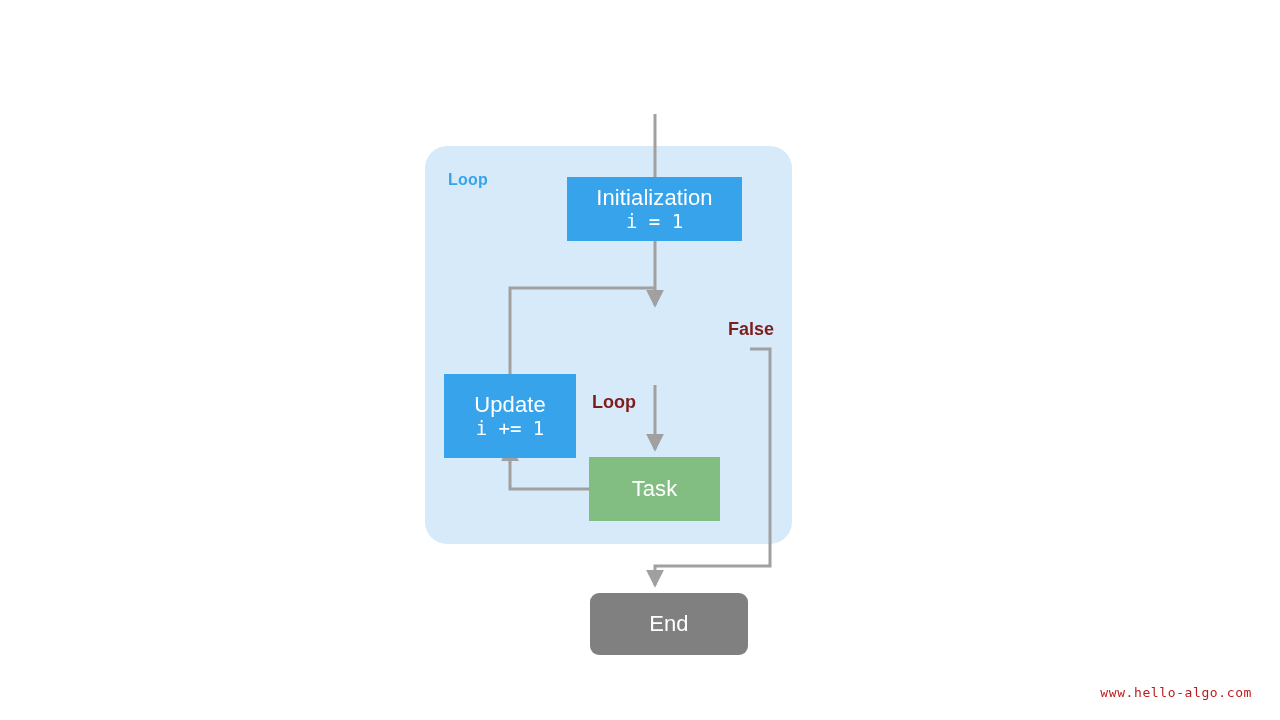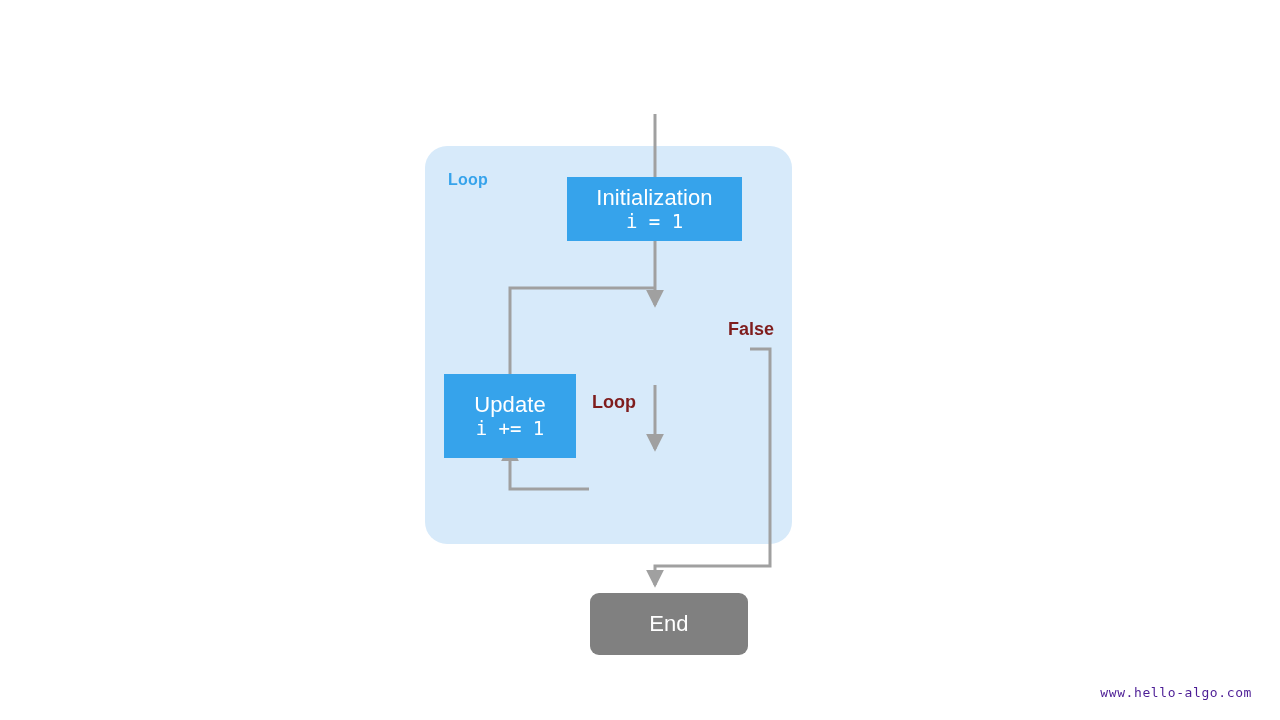--- a/index.html
+++ b/index.html
@@ -128,21 +128,21 @@
   }
   #label-true { left: 592px; top: 392px; }
   #label-false { left: 728px; top: 319px; }
 
   
   #watermark {
     position: absolute;
     right: 28px; bottom: 20px;
     font-family: "DejaVu Sans Mono", "Liberation Mono", monospace;
     font-size: 13px;
-    color: #4c1d95;
+    color: #b91c1c;
     letter-spacing: 0.6px;
     z-index: 5;
   }
 
   #edges { position: absolute; left: 0; top: 0; z-index: 2; }
 </style>
 </head>
 <body>
 
 <div id="canvas">
@@ -178,20 +178,23 @@
     <span class="title">Initialization</span>
     <span class="code">i = 1</span>
   </div>
 
 
   <div id="node-update" class="node">
     <span class="title">Update</span>
     <span class="code">i += 1</span>
   </div>
 
+  <div id="node-task" class="node">
+    <span class="title">Task</span>
+  </div>
 
   <div id="node-end" class="node">
     <span class="title">End</span>
   </div>
 
   <div id="watermark">www.hello-algo.com</div>
 
 </div>
 
 </body></html>

